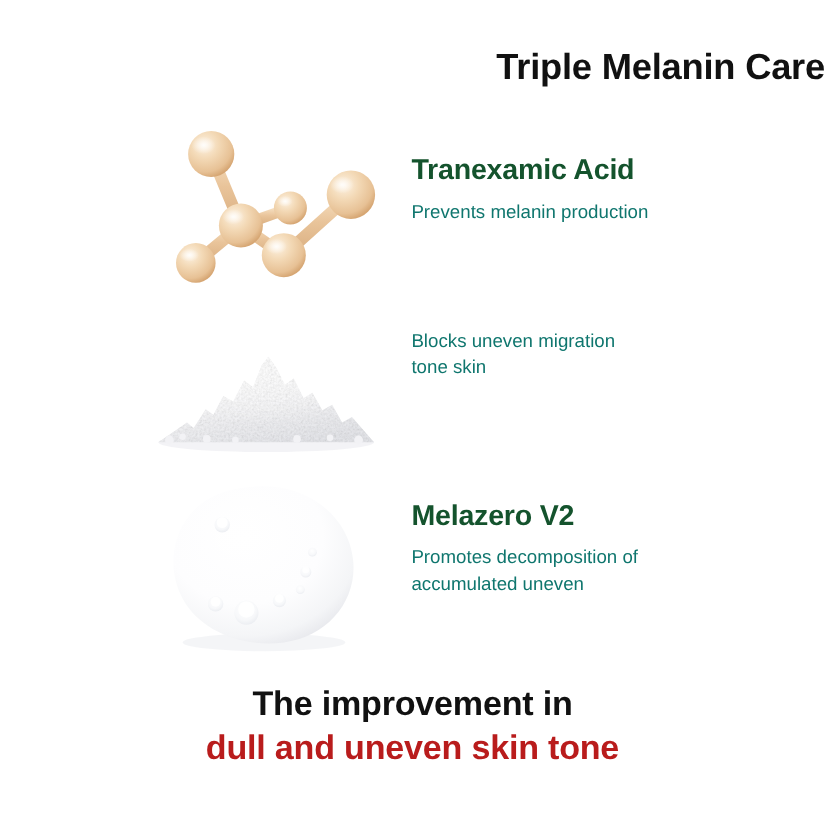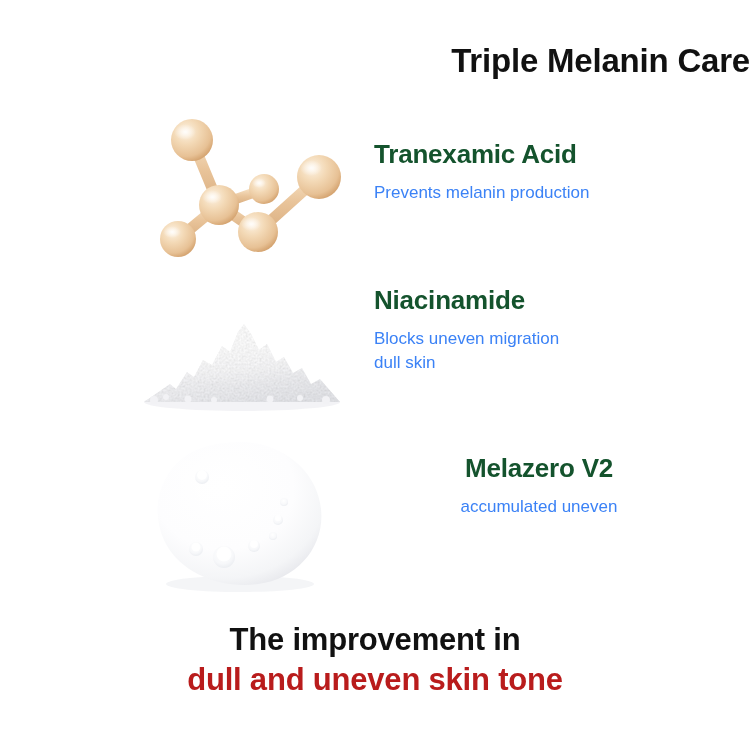--- a/index.html
+++ b/index.html
@@ -37,21 +37,21 @@
 
   
   .row {
     position: absolute;
     left: 0;
     width: 750px;
     height: 160px;
   }
   .row-1 { top: 108px; }
   .row-2 { top: 280px; }
-  .row-3 { top: 432px; text-align: center; }
+  .row-3 { top: 432px; }
 
   .art {
     position: absolute;
     left: 130px;
     top: 0;
     width: 230px;
     height: 160px;
   }
   .row-3 .art { height: 175px; }
 
@@ -69,21 +69,21 @@
     font-size: 26px;
     font-weight: bold;
     color: #14532d;
     line-height: 1.1;
     letter-spacing: -0.2px;
   }
   .ing-desc {
     margin-top: 12px;
     font-size: 17px;
     font-weight: normal;
-    color: #3b82f6;
+    color: #0f766e;
     line-height: 1.42;
   }
 
   
   .footer {
     position: absolute;
     left: 0;
     top: 620px;
     width: 750px;
     text-align: center;
@@ -216,24 +216,23 @@
           <circle cx="58" cy="119" r="3.5"></circle>
           <circle cx="84" cy="120" r="3"></circle>
           <circle cx="140" cy="119" r="3.5"></circle>
           <circle cx="170" cy="118" r="3"></circle>
           <circle cx="196" cy="120" r="4"></circle>
         </g>
       </svg>
     </div>
 
     <div class="copy">
-      <div class="ing-name">Niacinamide</div>
       <div class="ing-desc">
         <div>Blocks uneven migration</div>
-        <div>dull skin</div>
+        <div>tone skin</div>
       </div>
     </div>
   </div>
 
   <div class="row row-3">
 
     <div class="art">
       <svg width="230" height="175" viewBox="0 0 230 175">
         <defs>
           <radialGradient id="gBlob" cx="40%" cy="32%" r="72%">
@@ -282,20 +281,21 @@
 
           <circle cx="154" cy="70" r="4" fill="url(#gDimple)"></circle>
           <circle cx="143" cy="104" r="4" fill="url(#gDimple)"></circle>
         </g>
       </svg>
     </div>
 
     <div class="copy">
       <div class="ing-name">Melazero V2</div>
       <div class="ing-desc">
+        <div>Promotes decomposition of</div>
         <div>accumulated uneven</div>
       </div>
     </div>
   </div>
 
   <div class="footer">
     <div class="footer-line-1">The improvement in</div>
     <div class="footer-line-2">dull and uneven skin tone</div>
   </div>
 

